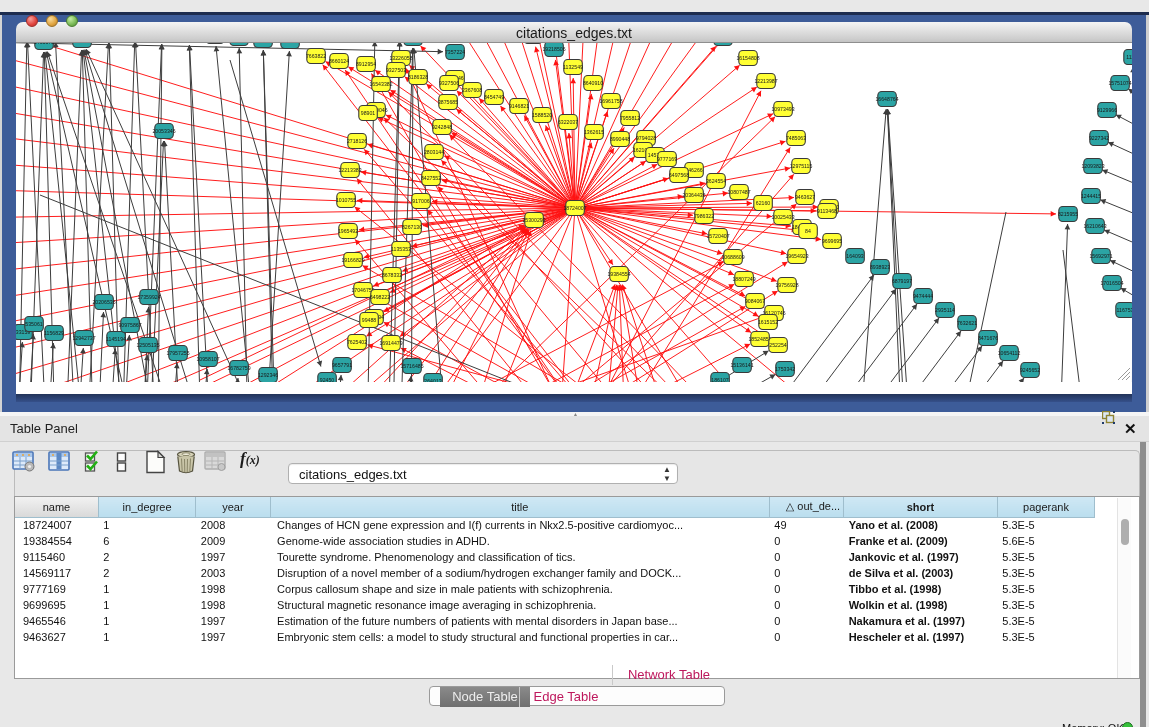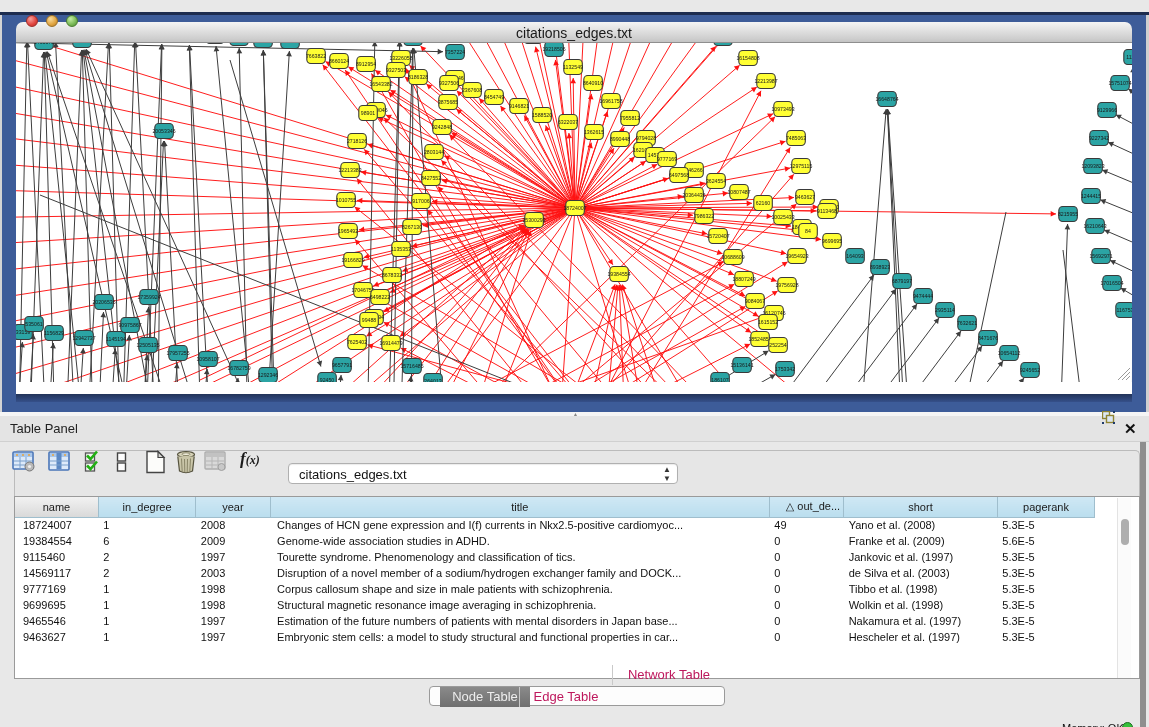--- a/index.html
+++ b/index.html
@@ -45,21 +45,21 @@
 #tablebox { left:14px; top:484px; width:1126px; height:183px; background:#fff;
   border:1px solid #9a9a9a; overflow:hidden; }
 table { border-collapse:collapse; table-layout:fixed; width:1120px; font-size:11px; }
 th { height:20px; background:linear-gradient(#cfe8f4,#badeee); border:1px solid #9fbecd;
   border-top:none; font-weight:normal; color:#1a1a1a; text-align:center; padding:0;
   overflow:hidden; white-space:nowrap; }
 th:first-child { background:linear-gradient(#f2f2f2,#d9d9d9); border-left:none; }
 th.c-rest { background:#fff; border:none; }
 td { height:16px; color:#111; padding:0 0 0 5px; overflow:hidden; white-space:nowrap; }
 .c-name { width:83px; } td.c-name { padding-left:8px; } .c-ind { width:97px; } .c-year { width:74px; }
-.c-title { width:497px; } .c-out { width:74px; } .c-short { width:153px; }
+.c-title { width:497px; } .c-out { width:74px; } .c-short { width:153px;font-weight:bold; }
 .c-pr { width:97px; } .c-rest { width:40px; }
 td.c-title { padding-left:7px; }
 #vscroll { left:1117px; top:486px; width:14px; height:180px; background:#fbfbfb;
   border-left:1px solid #e3e3e3; }
 #vthumb { position:absolute; left:1121px; top:507px; width:8px; height:26px;
   background:#aeaeae; border-radius:4px; }
 
 
 #tabs { left:429px; top:674px; width:296px; height:20px; border:1px solid #9a9a9a;
   border-radius:4px; background:#fdfdfd; overflow:hidden; }

